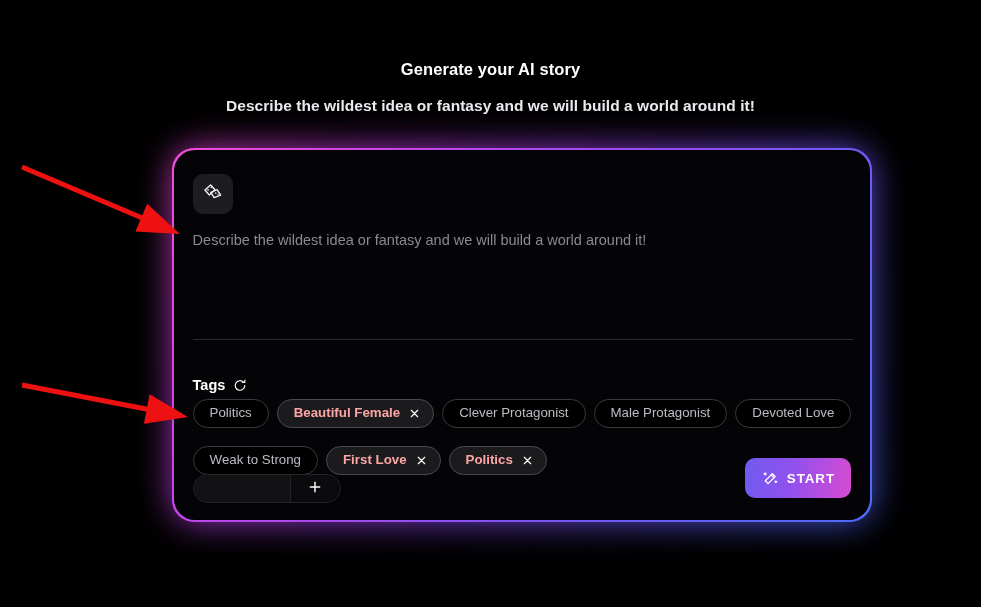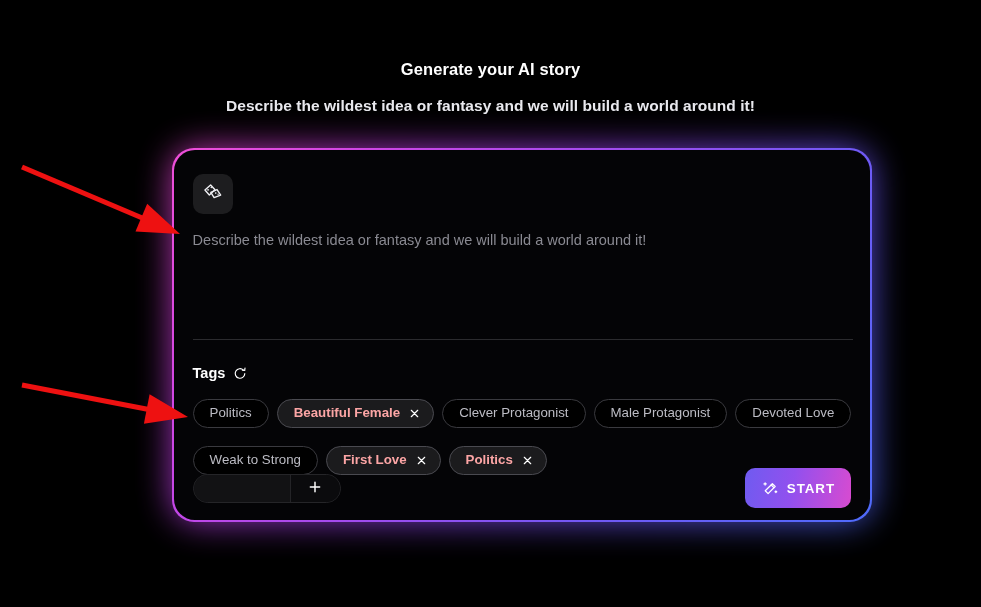--- a/index.html
+++ b/index.html
@@ -133,21 +133,21 @@
     top: 189px;
     width: 660px;
     height: 1px;
     background: #2b2b2e;
   }
 
   
   #tags-header {
     position: absolute;
     left: 19px;
-    top: 215px;
+    top: 227px;
     display: flex;
     align-items: flex-start;
     gap: 7px;
   }
 
   #tags-label {
     font-size: 14.5px;
     font-weight: bold;
     color: #ffffff;
   }
@@ -240,21 +240,21 @@
     display: flex;
     align-items: center;
     justify-content: center;
     cursor: pointer;
   }
 
   
   #start-button {
     position: absolute;
     right: 19px;
-    bottom: 12px;
+    bottom: 22px;
     width: 106px;
     height: 40px;
     border: none;
     border-radius: 10px;
     background: linear-gradient(100deg, #6f5bf0 0%, #9250ee 45%, #d84bd0 100%);
     color: #ffffff;
     font-family: "Liberation Sans", sans-serif;
     font-size: 13.4px;
     font-weight: bold;
     letter-spacing: 0.9px;

